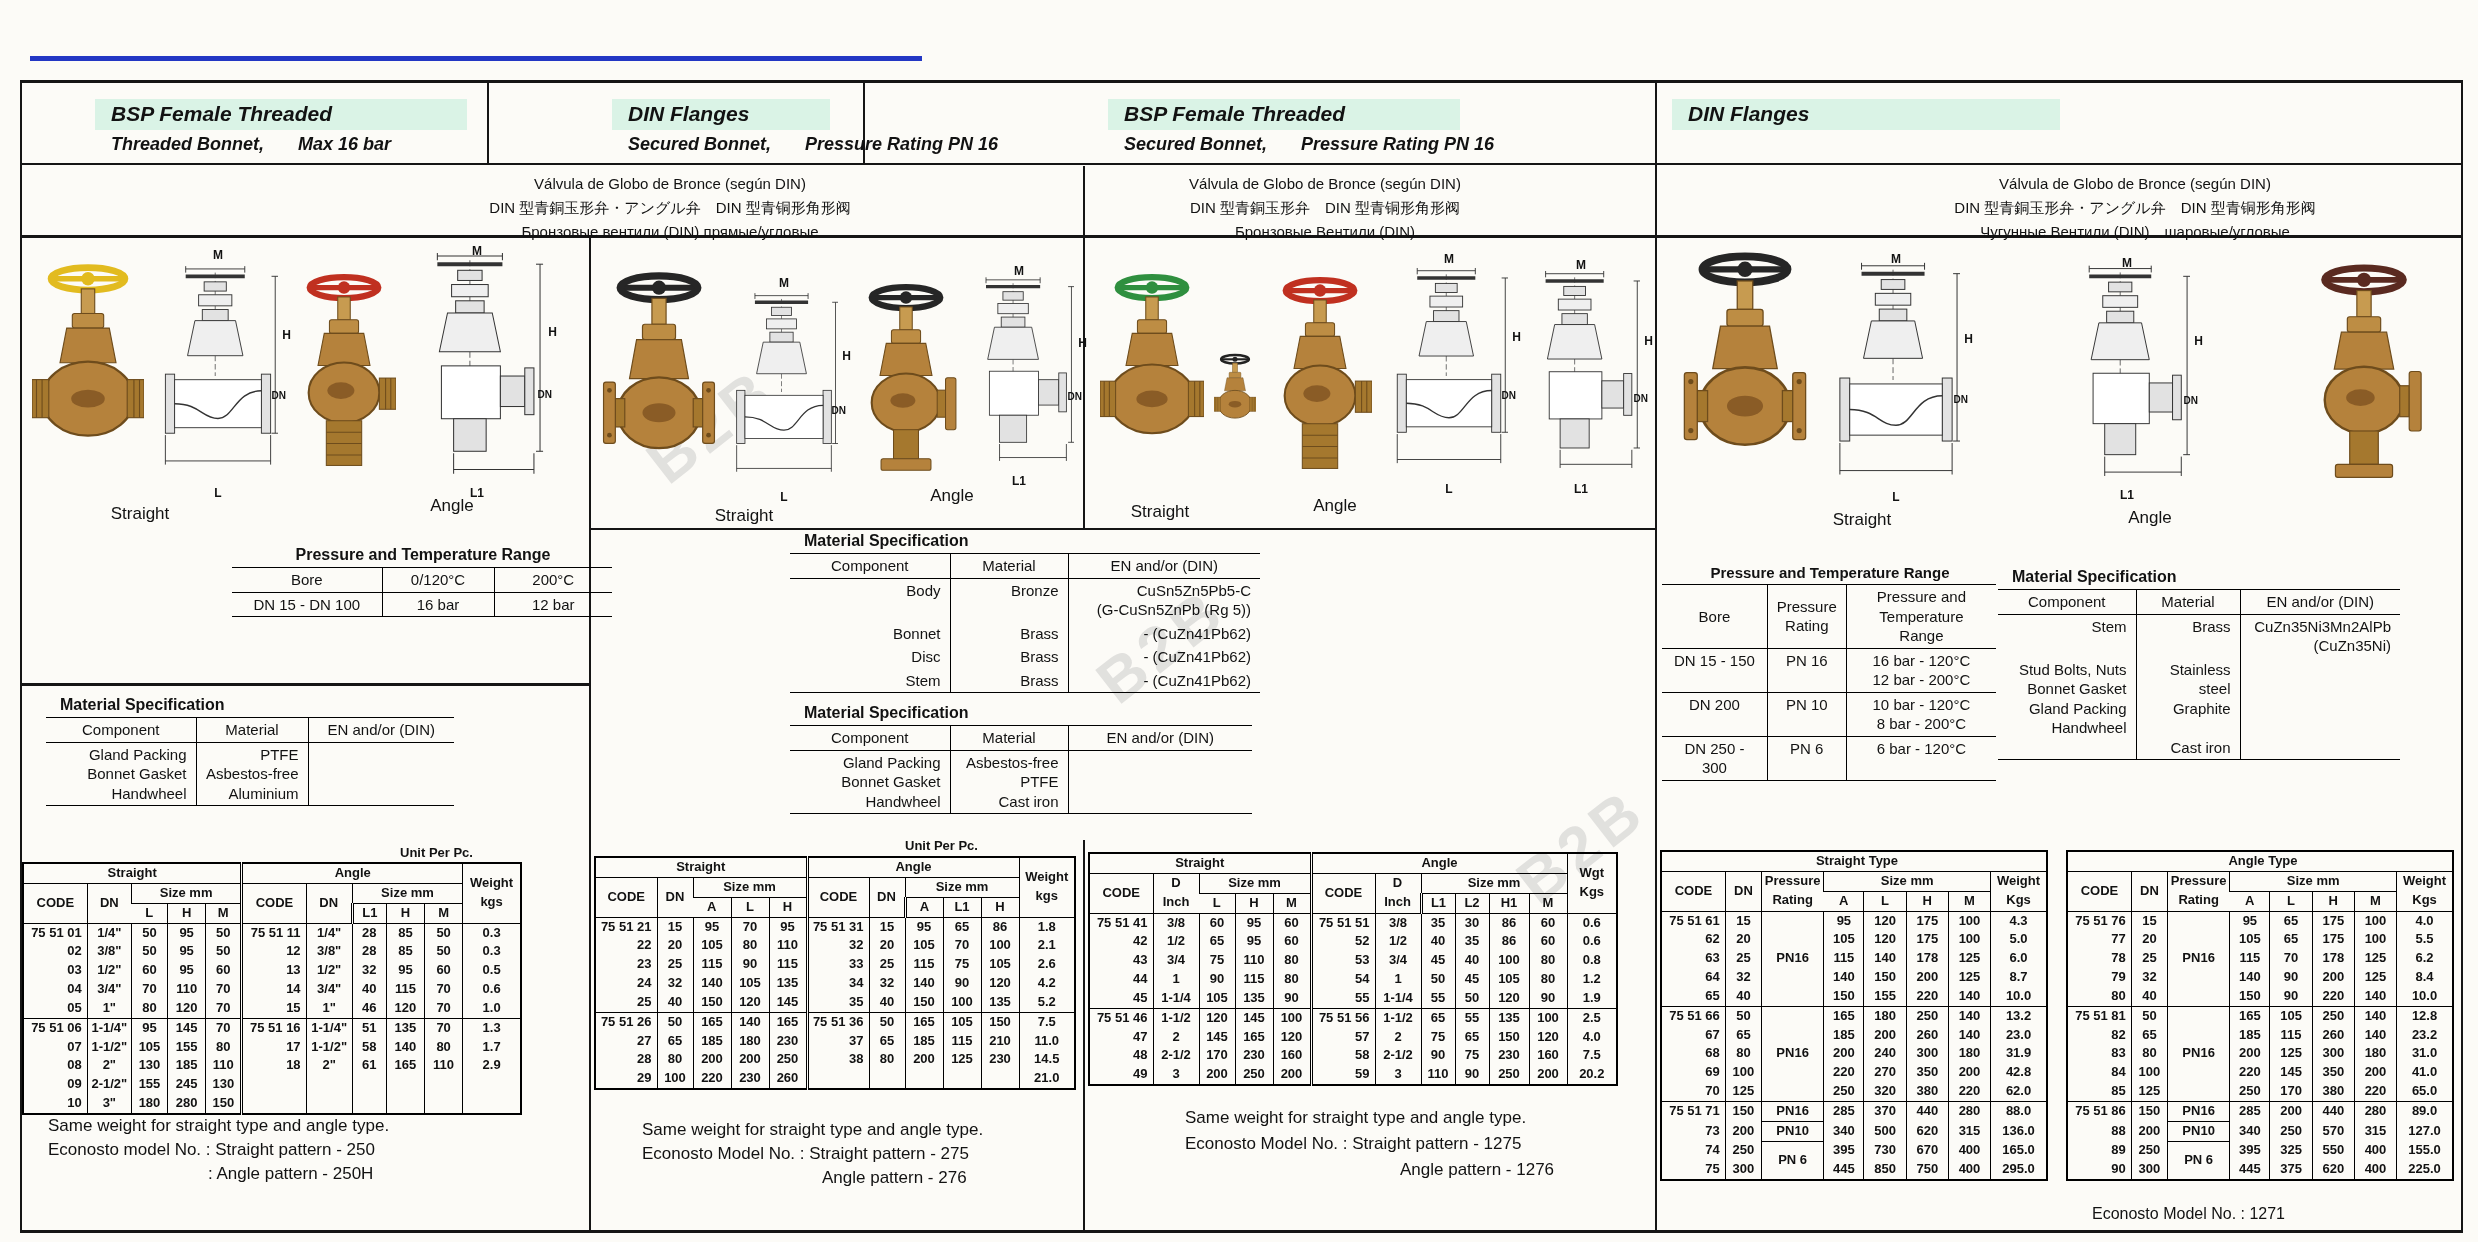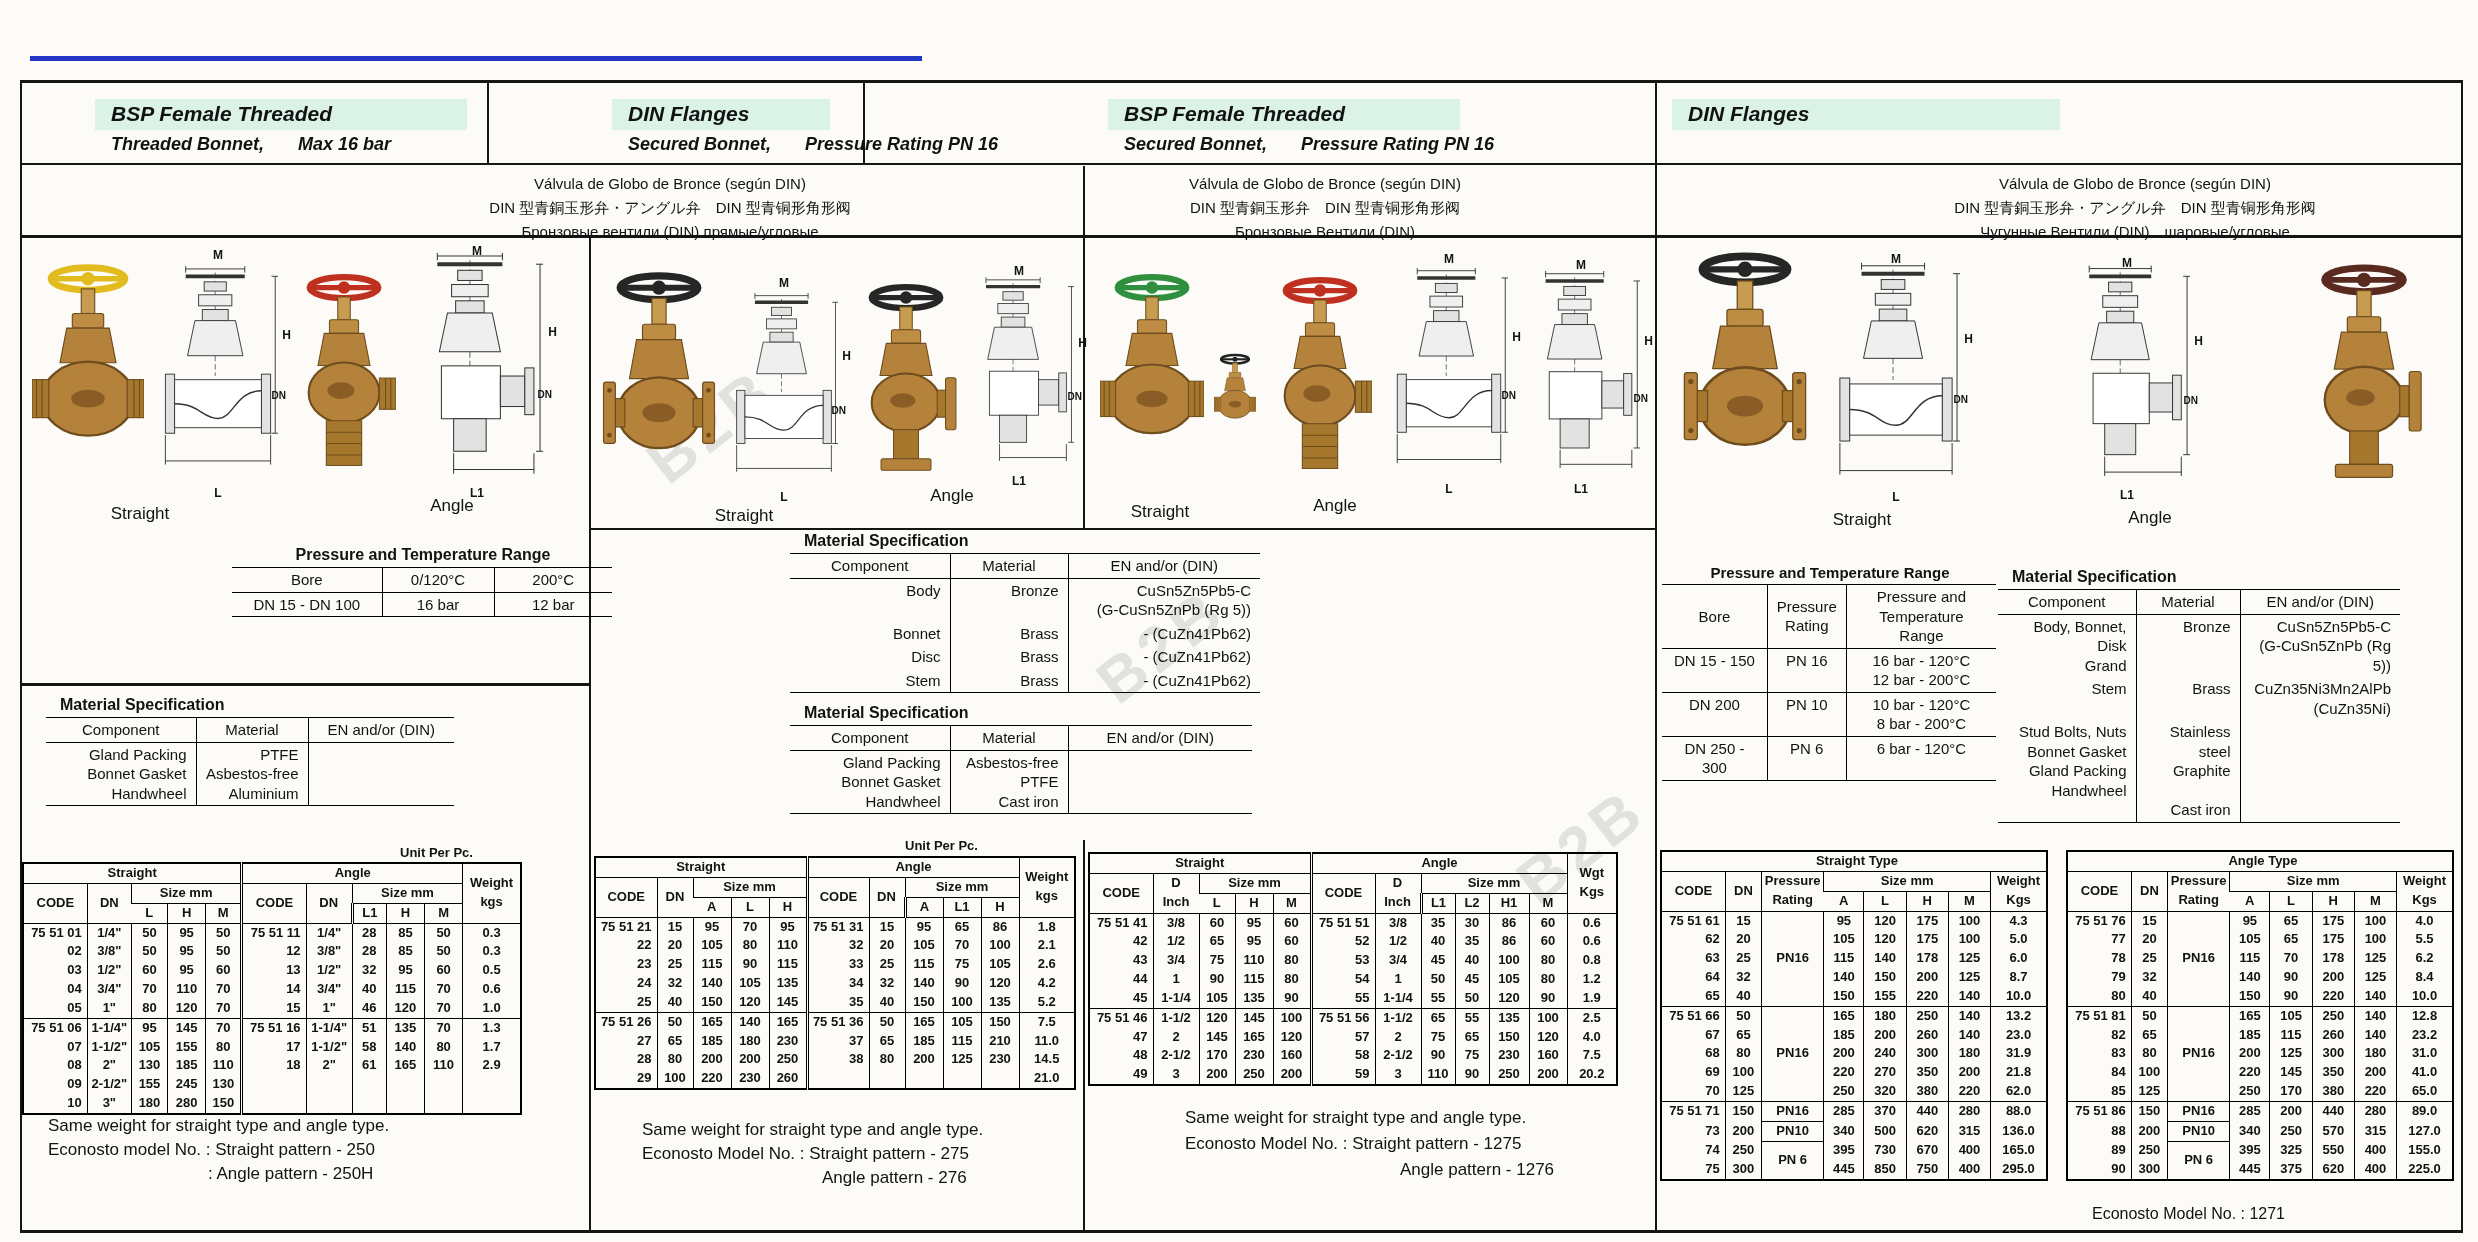--- a/index.html
+++ b/index.html
@@ -541,27 +541,20 @@
         </colgroup>
       <thead>
           <tr>
             <th>Component</th>
             <th>Material</th>
             <th>EN and/or (DIN)</th>
           </tr>
         </thead>
       <tbody>
           <tr>
-            <td>Body, Bonnet, Disk
-Grand</td>
-            <td>Bronze</td>
-            <td>CuSn5Zn5Pb5-C
-(G-CuSn5ZnPb (Rg 5))</td>
-          </tr>
-          <tr>
             <td>Stem</td>
             <td>Brass</td>
             <td>CuZn35Ni3Mn2AlPb
 (CuZn35Ni)</td>
           </tr>
           <tr>
             <td>Stud Bolts, Nuts
 Bonnet Gasket
 Gland Packing
 Handwheel</td>
@@ -1203,21 +1196,21 @@
           <td>180</td>
           <td>31.9</td>
         </tr>
         <tr>
           <td>69</td>
           <td>100</td>
           <td>220</td>
           <td>270</td>
           <td>350</td>
           <td>200</td>
-          <td>21.8</td>
+          <td>42.8</td>
         </tr>
         <tr>
           <td>70</td>
           <td>125</td>
           <td>250</td>
           <td>320</td>
           <td>380</td>
           <td>220</td>
           <td>62.0</td>
         </tr>

